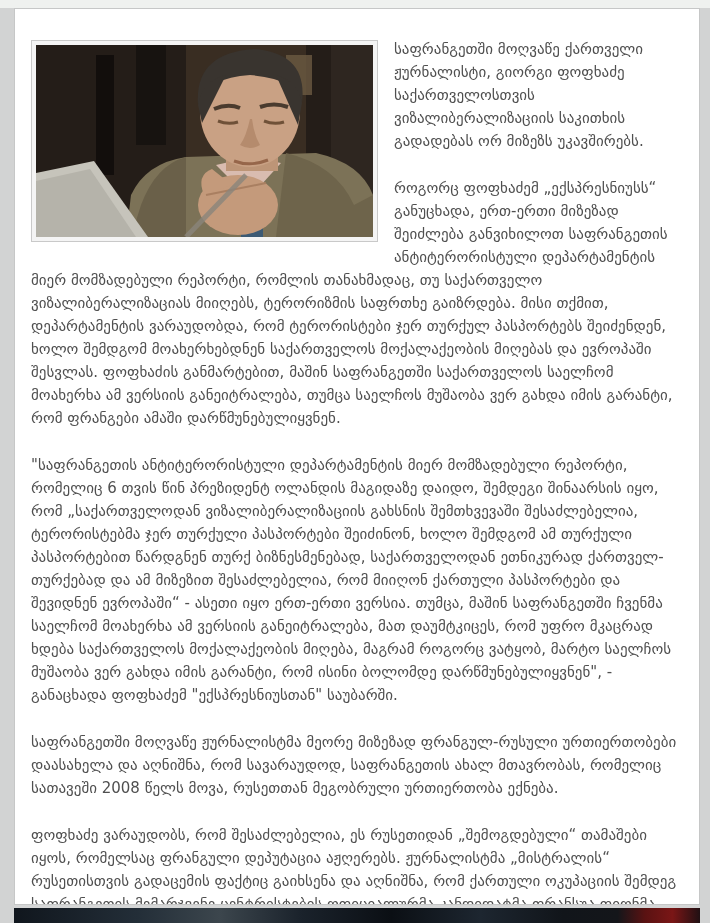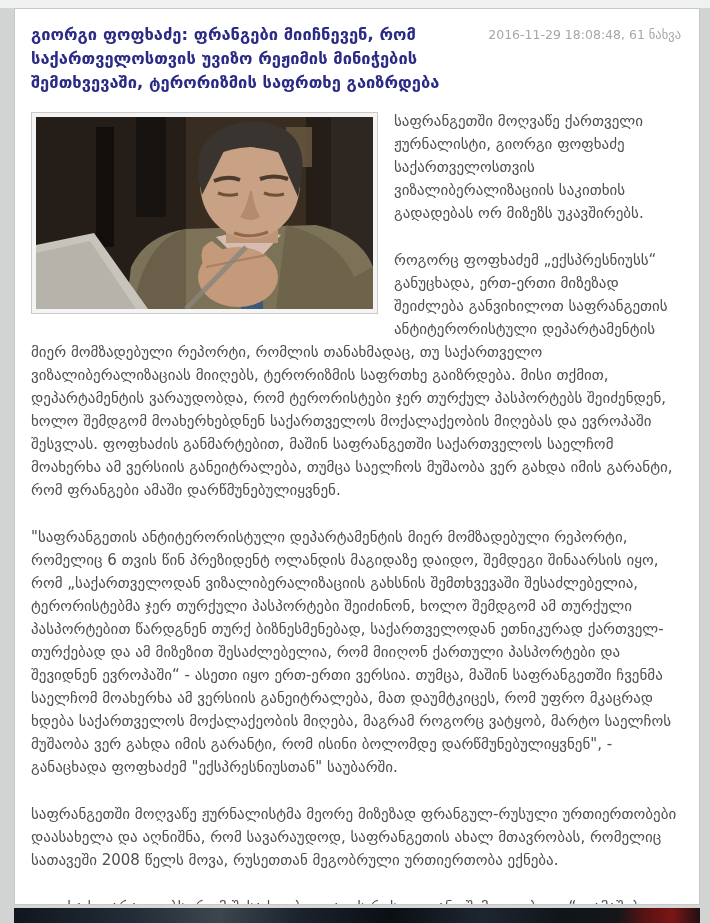--- a/index.html
+++ b/index.html
@@ -49,22 +49,20 @@
 </style>
 </head>
 <body>
 
 <div class="topband"></div>
 <div class="sideband-left"></div>
 <div class="sideband-right"></div>
 
 <div class="card">
   <div class="header">
-    <h1 class="title"><span>გიორგი ფოფხაძე: ფრანგები მიიჩნევენ, რომ საქართველოსთვის უვიზო რეჟიმის მინიჭების შემთხვევაში, ტერორიზმის საფრთხე გაიზრდება</span></h1>
-    <div class="meta">2016-11-29 18:08:48, 61 ნახვა</div>
   </div>
 
   <div class="body">
     <div class="photo-frame">
       <svg width="337" height="192" viewBox="0 0 337 192">
 
         <rect x="0" y="0" width="337" height="192" fill="#241d18"></rect>
         <rect x="150" y="0" width="120" height="140" fill="#4a3b2c" opacity="0.55"></rect>
         <rect x="250" y="10" width="26" height="40" fill="#6b5a42" opacity="0.8"></rect>
         <rect x="60" y="10" width="18" height="120" fill="#120e0c"></rect>

